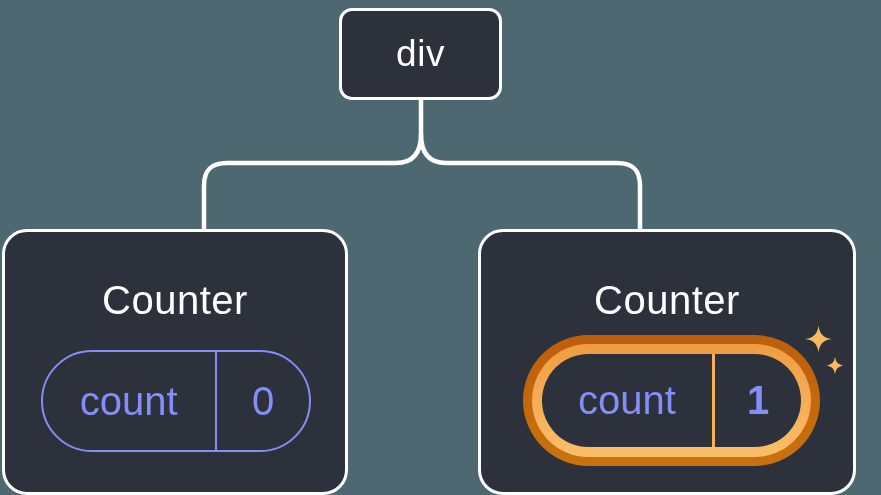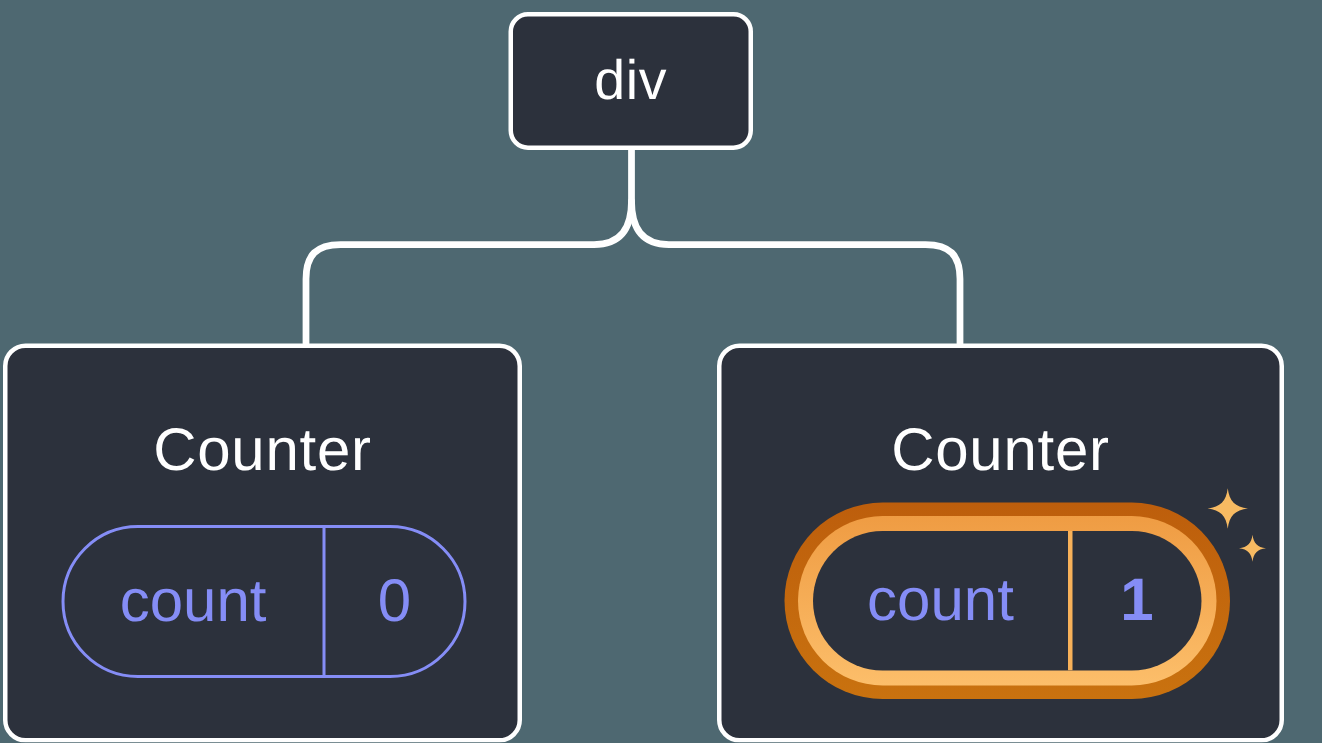--- a/index.html
+++ b/index.html
@@ -17,21 +17,21 @@
   .node-root {
     position:absolute; left:339px; top:8px; width:163px; height:92px;
     background:#2C313C; border:3px solid #fff; border-radius:13px;
     display:flex; align-items:center; justify-content:center;
     color:#fff; font-size:37px; letter-spacing:0.5px;
   }
 
   
   .card {
     position:absolute; top:229px; height:266px;
-    background:#2C313C; border:3px solid #fff; border-radius:15px;
+    background:#2C313C; border:3px solid #fff; border-radius:25px;
   }
   .card-left  { left:2px;   width:346px; }
   .card-right { left:478px; width:378px; }
   .card-title {
     position:absolute; top:46px; left:0; width:100%;
     text-align:center; color:#fff; font-size:40px; font-weight:500;
     letter-spacing:0.5px;
   }
 
   

